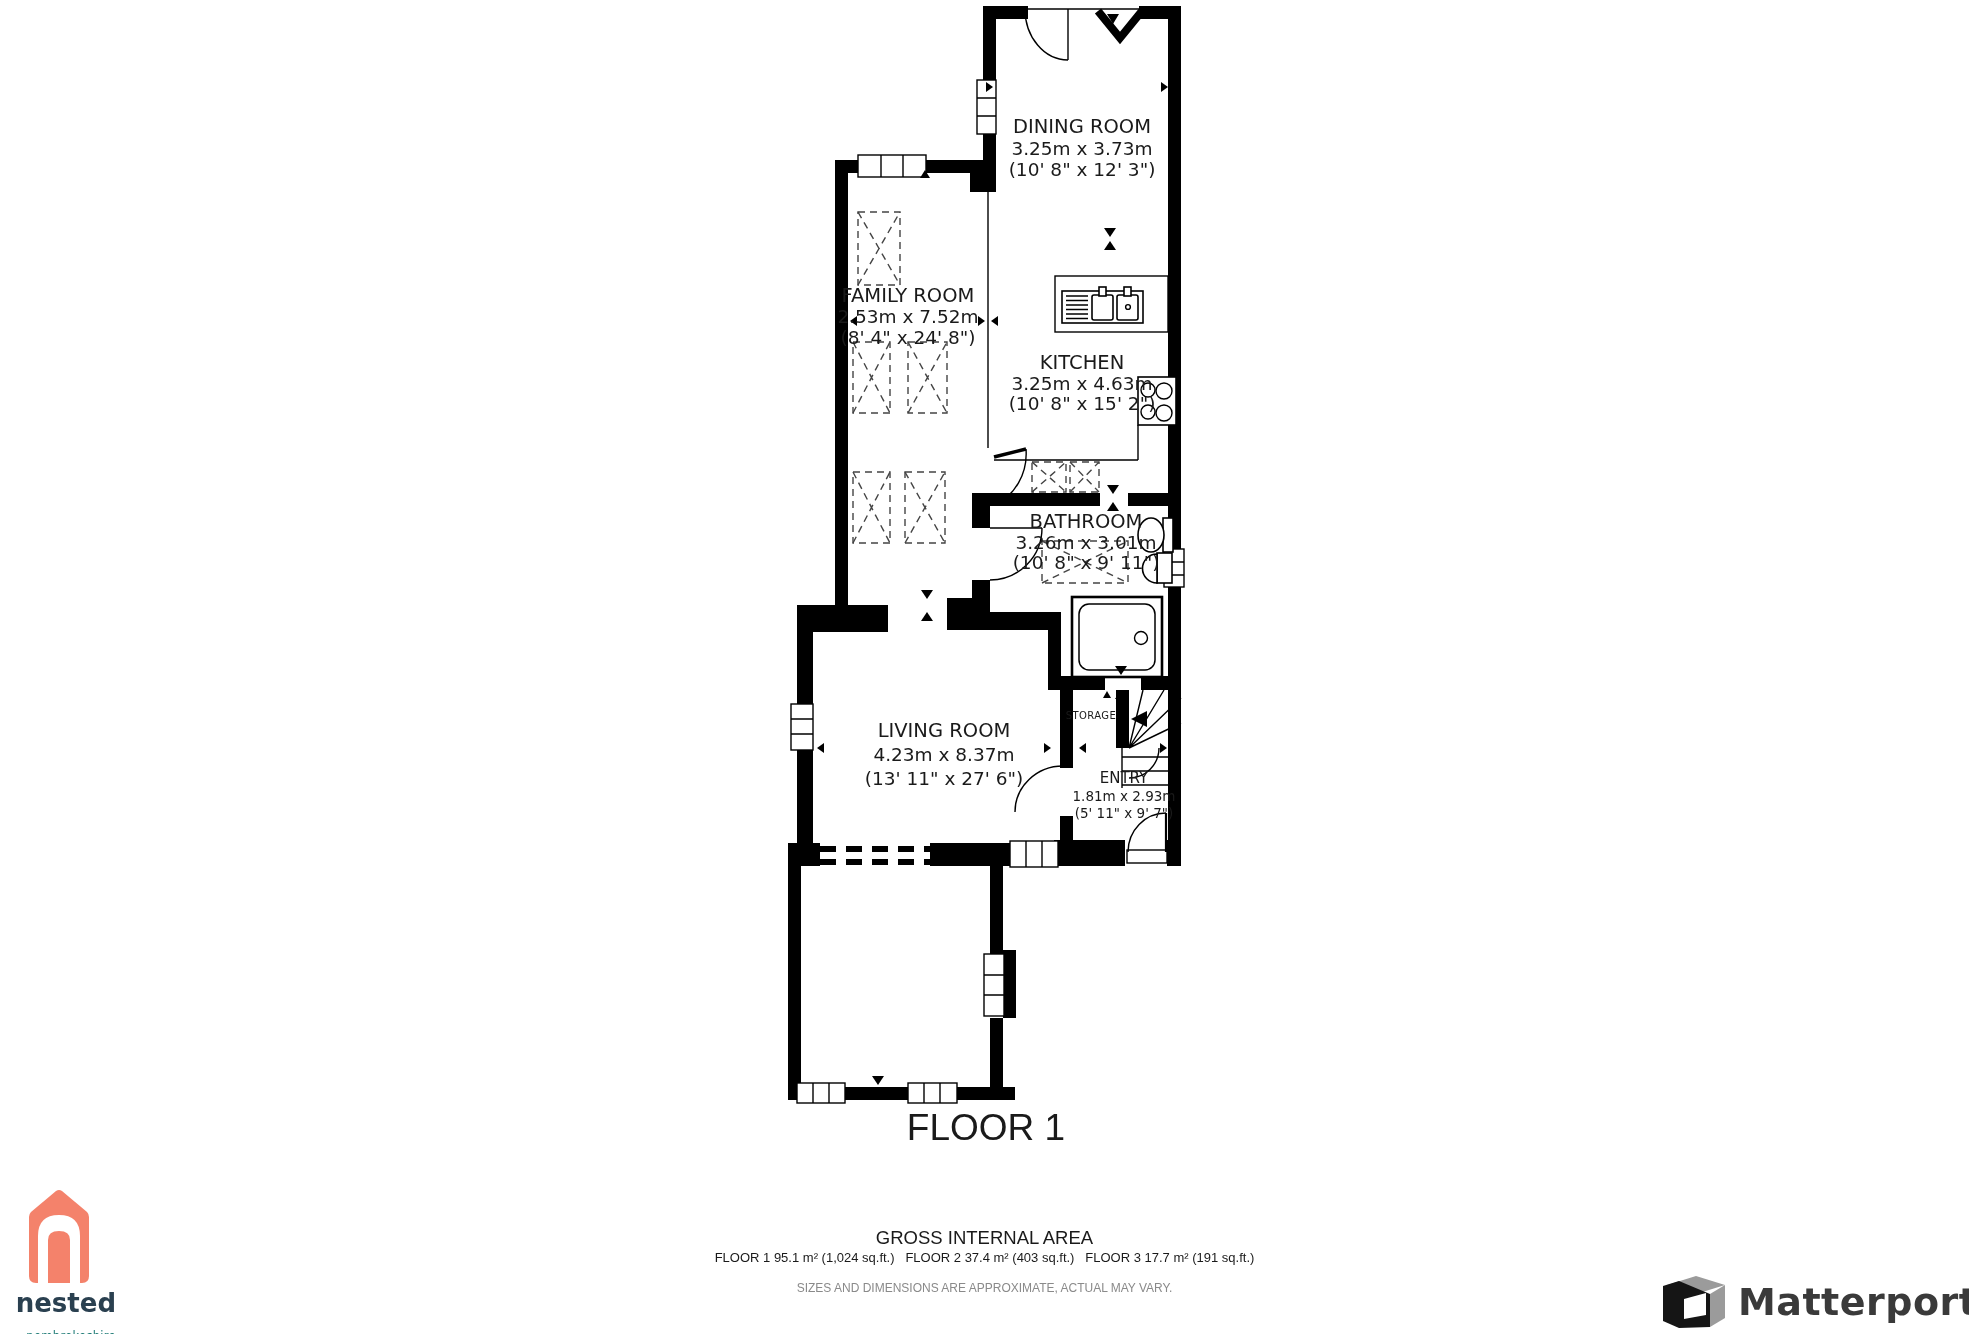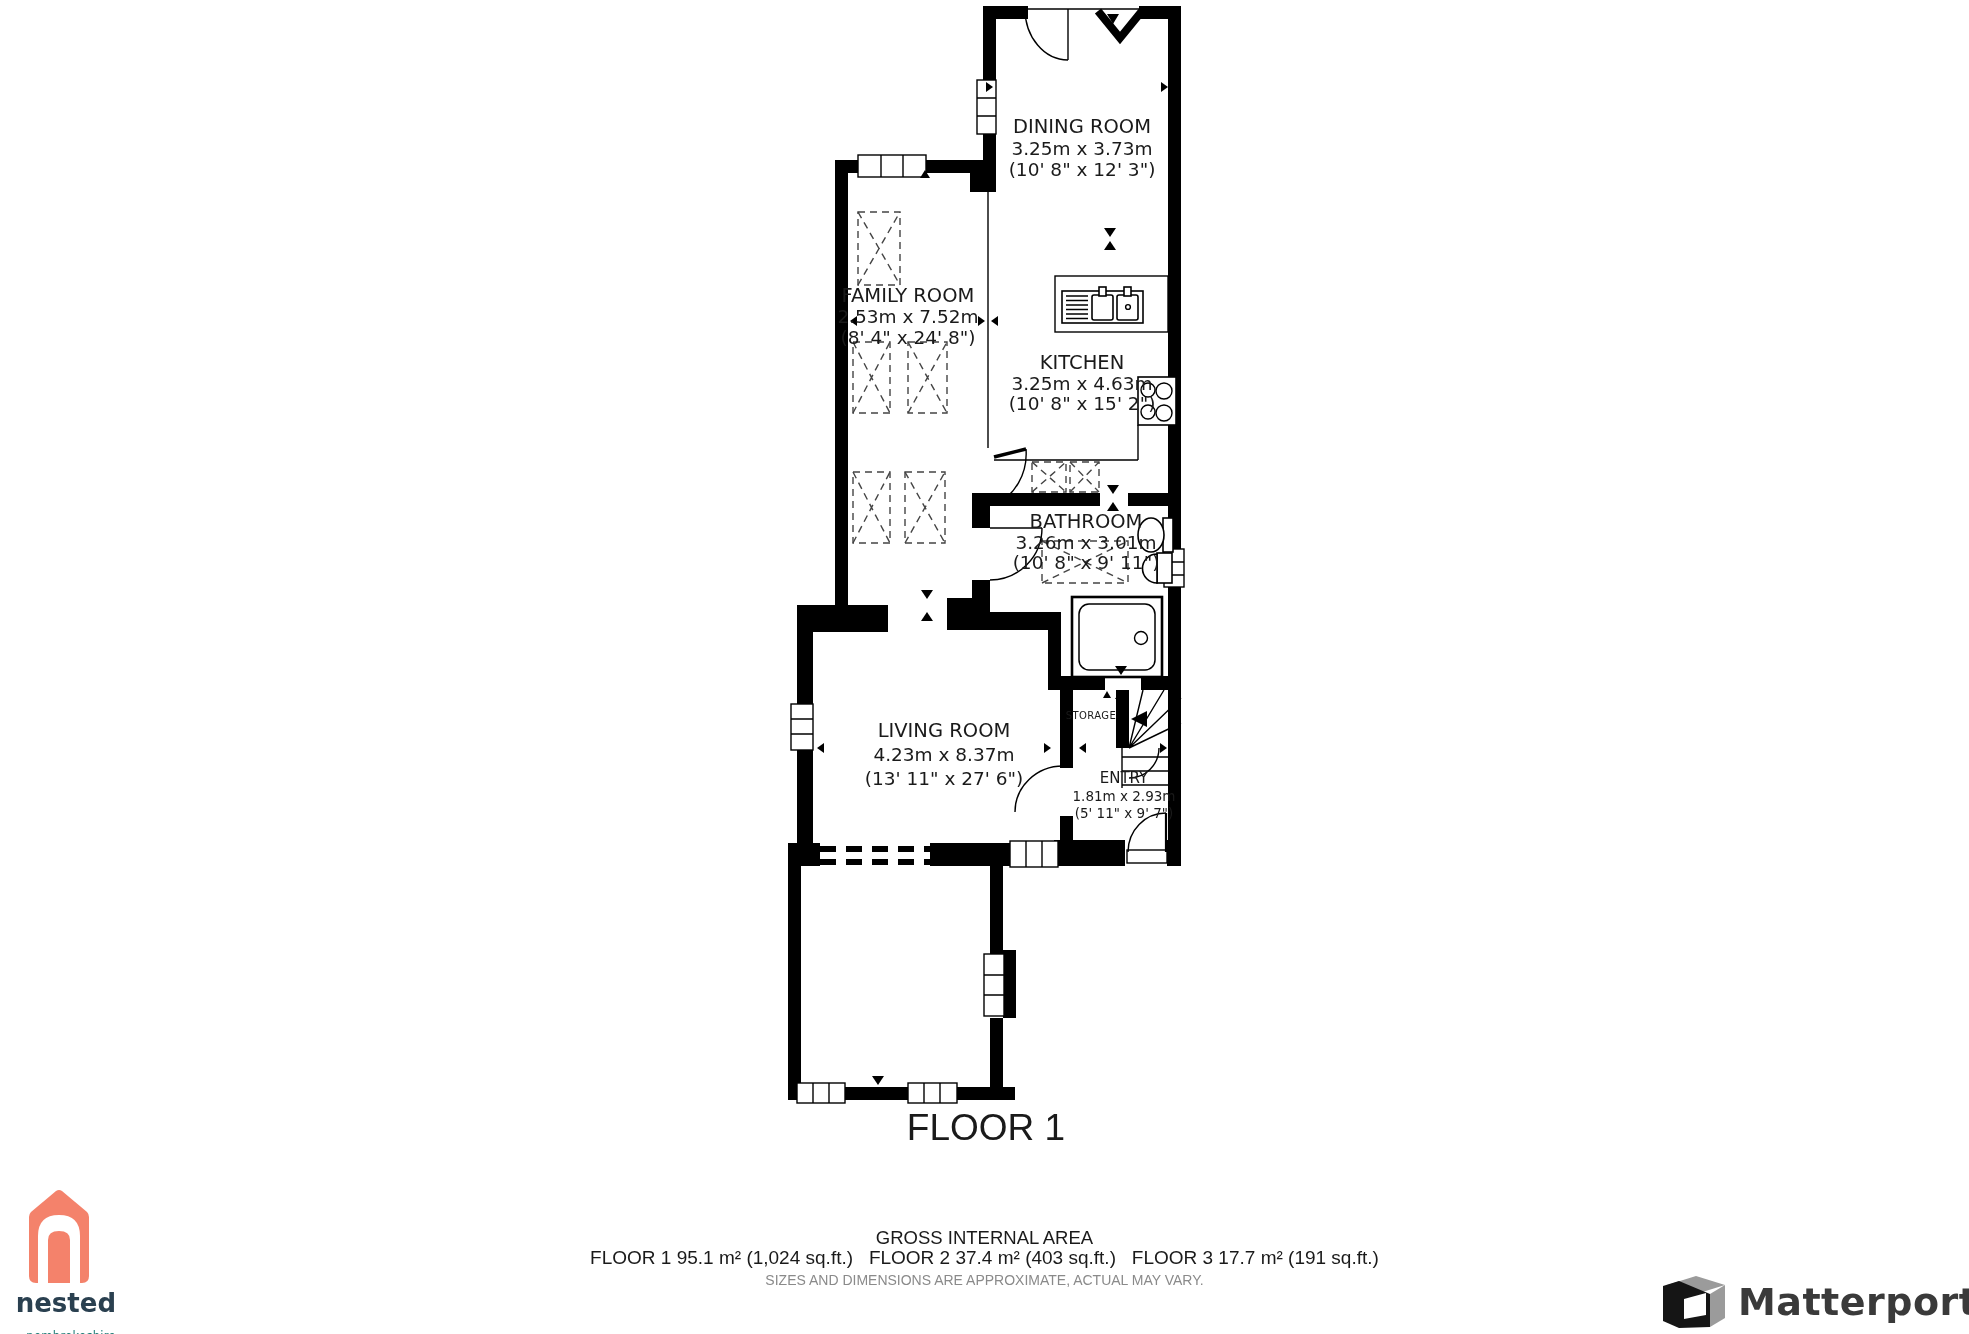--- a/index.html
+++ b/index.html
@@ -7,23 +7,23 @@
        font-family:"Liberation Sans",sans-serif;}
   .abs{position:absolute;}
   svg text{font-family:"DejaVu Sans",sans-serif;fill:#1a1a1a;}
   .room-name{font-size:19.5px;}
   .room-dim{font-size:18.5px;}
   .entry-name{font-size:15px;}
   .entry-dim{font-size:13.5px;}
   .storage-name{font-size:10px;letter-spacing:.4px;}
   .floor-title{font-family:"Liberation Sans",sans-serif;font-size:37px;}
   #footer{left:0;right:0;top:1228px;text-align:center;color:#1a1a1a;}
-  #footer div{white-space:pre-wrap;line-height:19.5px;font-size:19px;}
+  #footer div{white-space:pre-wrap;line-height:19.5px;font-size:13px;}
   #footer .heading{font-size:18.5px;}
-  #footer .disclaimer{color:#8a8a8a;font-size:14px;margin-top:4px;}
+  #footer .disclaimer{color:#8a8a8a;font-size:12px;margin-top:12px;}
   #nested-logo{left:6px;top:1184px;width:110px;text-align:right;}
   #nested-name{font-family:"DejaVu Sans",sans-serif;font-weight:700;font-size:26px;
                color:#2A4050;line-height:26px;margin-top:2px;}
   #nested-region{font-family:"DejaVu Sans",sans-serif;font-size:11.5px;
                  color:#1E7B76;letter-spacing:.3px;margin-top:13px;}
   #matterport-logo{left:1658px;top:1272px;display:flex;align-items:center;}
   #matterport-name{font-family:"DejaVu Sans",sans-serif;font-weight:700;font-size:38px;
                    color:#3a3a3a;margin-left:10px;letter-spacing:.5px;}
   .wall{fill:#000;}
   .thin{stroke:#000;stroke-width:1.4;fill:none;}

